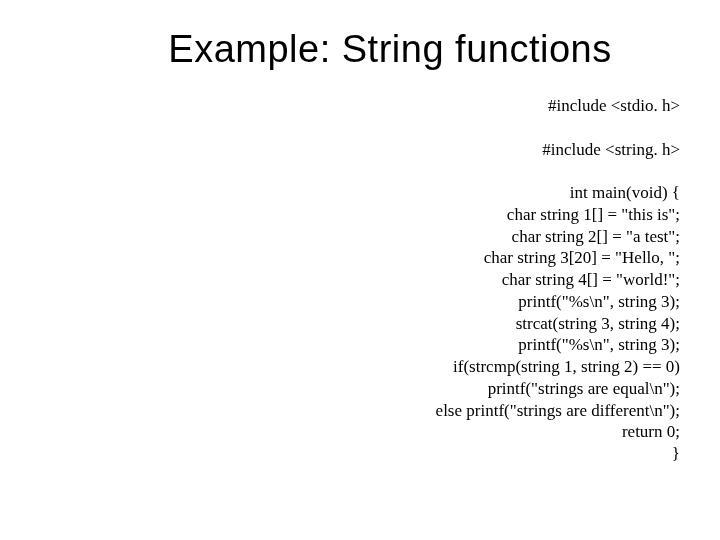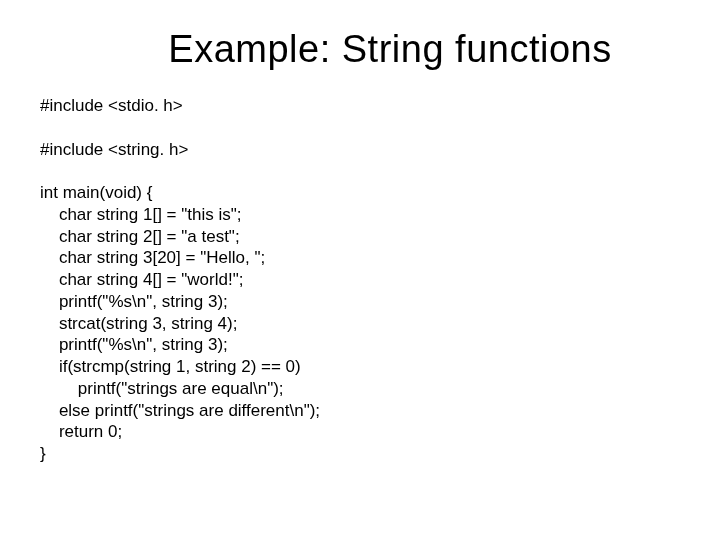--- a/index.html
+++ b/index.html
@@ -19,25 +19,26 @@
     padding: 20px 40px 20px 40px;
   }
   .title {
     font-size: 38px;
     font-weight: 400;
     text-align: center;
     margin: 8px 0 24px 60px;
     letter-spacing: 0.5px;
   }
   .code {
-    font-family: Liberation Sans, sans-serif;
+    font-family: Liberation Serif, serif;
     font-size: 17px;
     line-height: 1.28;
     white-space: pre;
     color: #000;
+    text-align: right;
   }
 </style>
 </head>
 <body>
 
 <div class="slide">
   <div class="title">Example: String functions</div>
 
   <div class="code"><span>#include &lt;stdio. h&gt;</span>
 <span></span>

